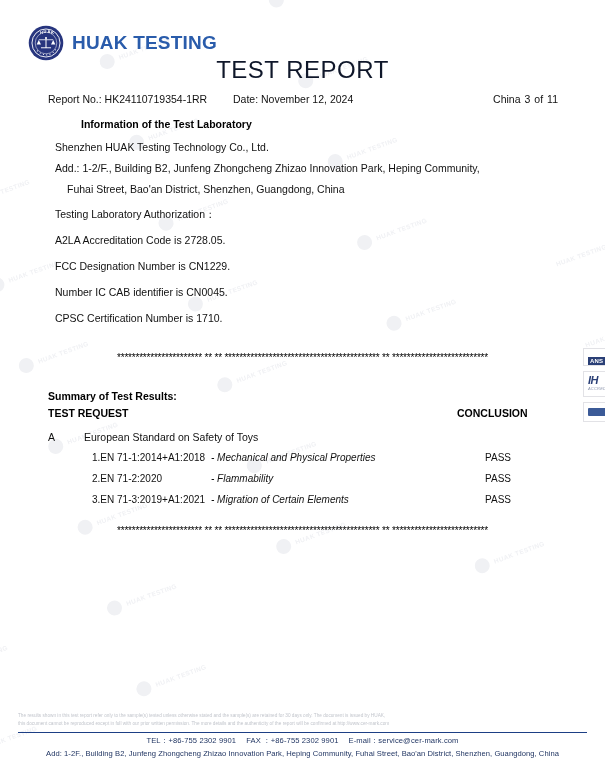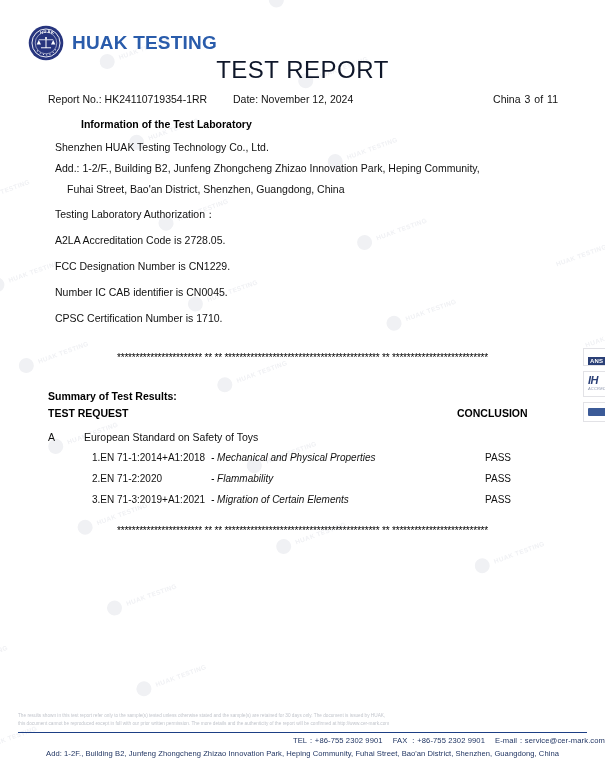--- a/index.html
+++ b/index.html
@@ -246,21 +246,21 @@
     line-height: 8.4px;
     color: #c2c5cc;
     text-align: left;
   }
   .footer-rule {
     margin: 3px 18px 0 18px;
     border-top: 1px solid #1d3f85;
   }
   .contact-line {
     margin-top: 3px;
-    text-align: right;
+    text-align: center;
     font-size: 7.6px;
     color: #1a2f5e;
     letter-spacing: 0.1px;
   }
   .contact-line .sep { display: inline-block; width: 10px; }
   .addr-line {
     margin-top: 3px;
     text-align: center;
     font-size: 7.6px;
     color: #1a2f5e;

